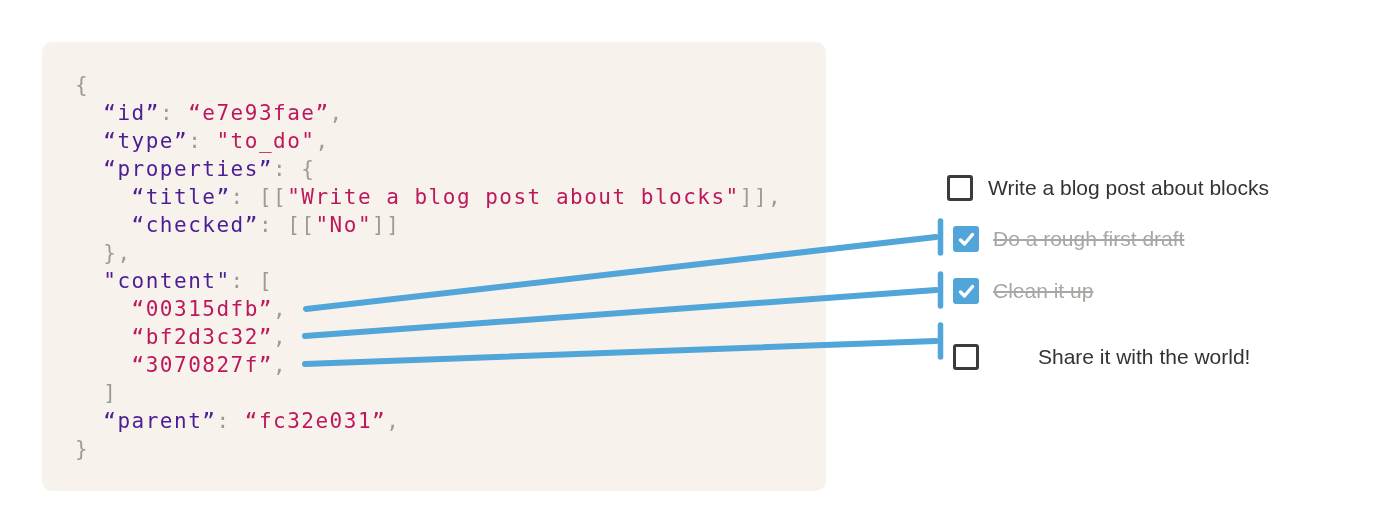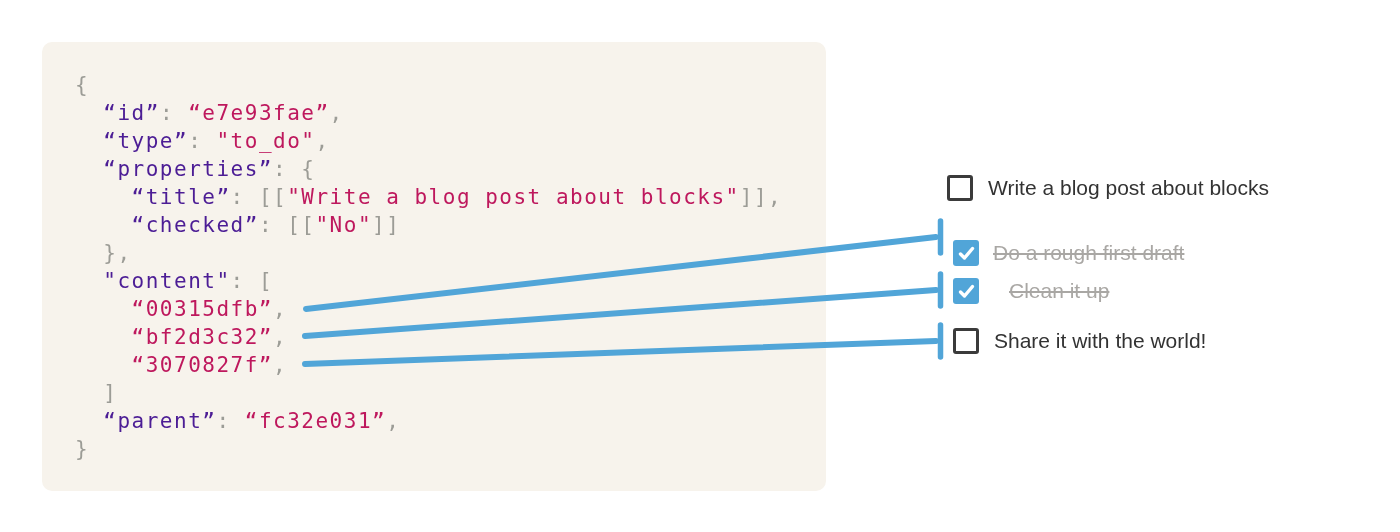--- a/index.html
+++ b/index.html
@@ -71,33 +71,33 @@
     <line x1="940.5" y1="274" x2="940.5" y2="306" stroke="#51a5d8" stroke-width="5.5" stroke-linecap="round"></line>
     <line x1="305" y1="364" x2="936" y2="341" stroke="#51a5d8" stroke-width="6" stroke-linecap="round"></line>
     <line x1="940.5" y1="325" x2="940.5" y2="357" stroke="#51a5d8" stroke-width="5.5" stroke-linecap="round"></line>
   </svg>
 
 <div id="todo">
     <div class="todo-row" style="left: 907px; top: 175px; padding-left: 40px;">
       <div class="cbox unchecked"></div>
       <div class="todo-label open" style="margin-left: 15px;">Write a blog post about blocks</div>
     </div>
-    <div class="todo-row" style="left: 953px; top: 240px; justify-content: space-between;">
+    <div class="todo-row" style="left: 953px; top: 226px; justify-content: space-between;">
       <div class="cbox checked">
         <svg width="19" height="19" viewBox="0 0 19 19">
           <polyline points="3.5,10 7.5,14 15.5,4.5" fill="none" stroke="#ffffff" stroke-width="3.4" stroke-linecap="round" stroke-linejoin="round"></polyline>
         </svg>
       </div>
       <div class="todo-label done" style="margin-left: 14px;">Do a rough first draft</div>
     </div>
     <div class="todo-row" style="left: 953px; top: 278px;">
       <div class="cbox checked">
         <svg width="19" height="19" viewBox="0 0 19 19">
           <polyline points="3.5,10 7.5,14 15.5,4.5" fill="none" stroke="#ffffff" stroke-width="3.4" stroke-linecap="round" stroke-linejoin="round"></polyline>
         </svg>
       </div>
-      <div class="todo-label done" style="margin-left: 30px;">Clean it up</div>
+      <div class="todo-label done" style="margin-left: 14px;">Clean it up</div>
     </div>
-    <div class="todo-row" style="left: 953px; top: 328px;">
+    <div class="todo-row" style="left: 953px; top: 344px; gap: 44px;">
       <div class="cbox unchecked"></div>
       <div class="todo-label open" style="margin-left: 15px;">Share it with the world!</div>
     </div>
   </div>
 
 </body></html>

